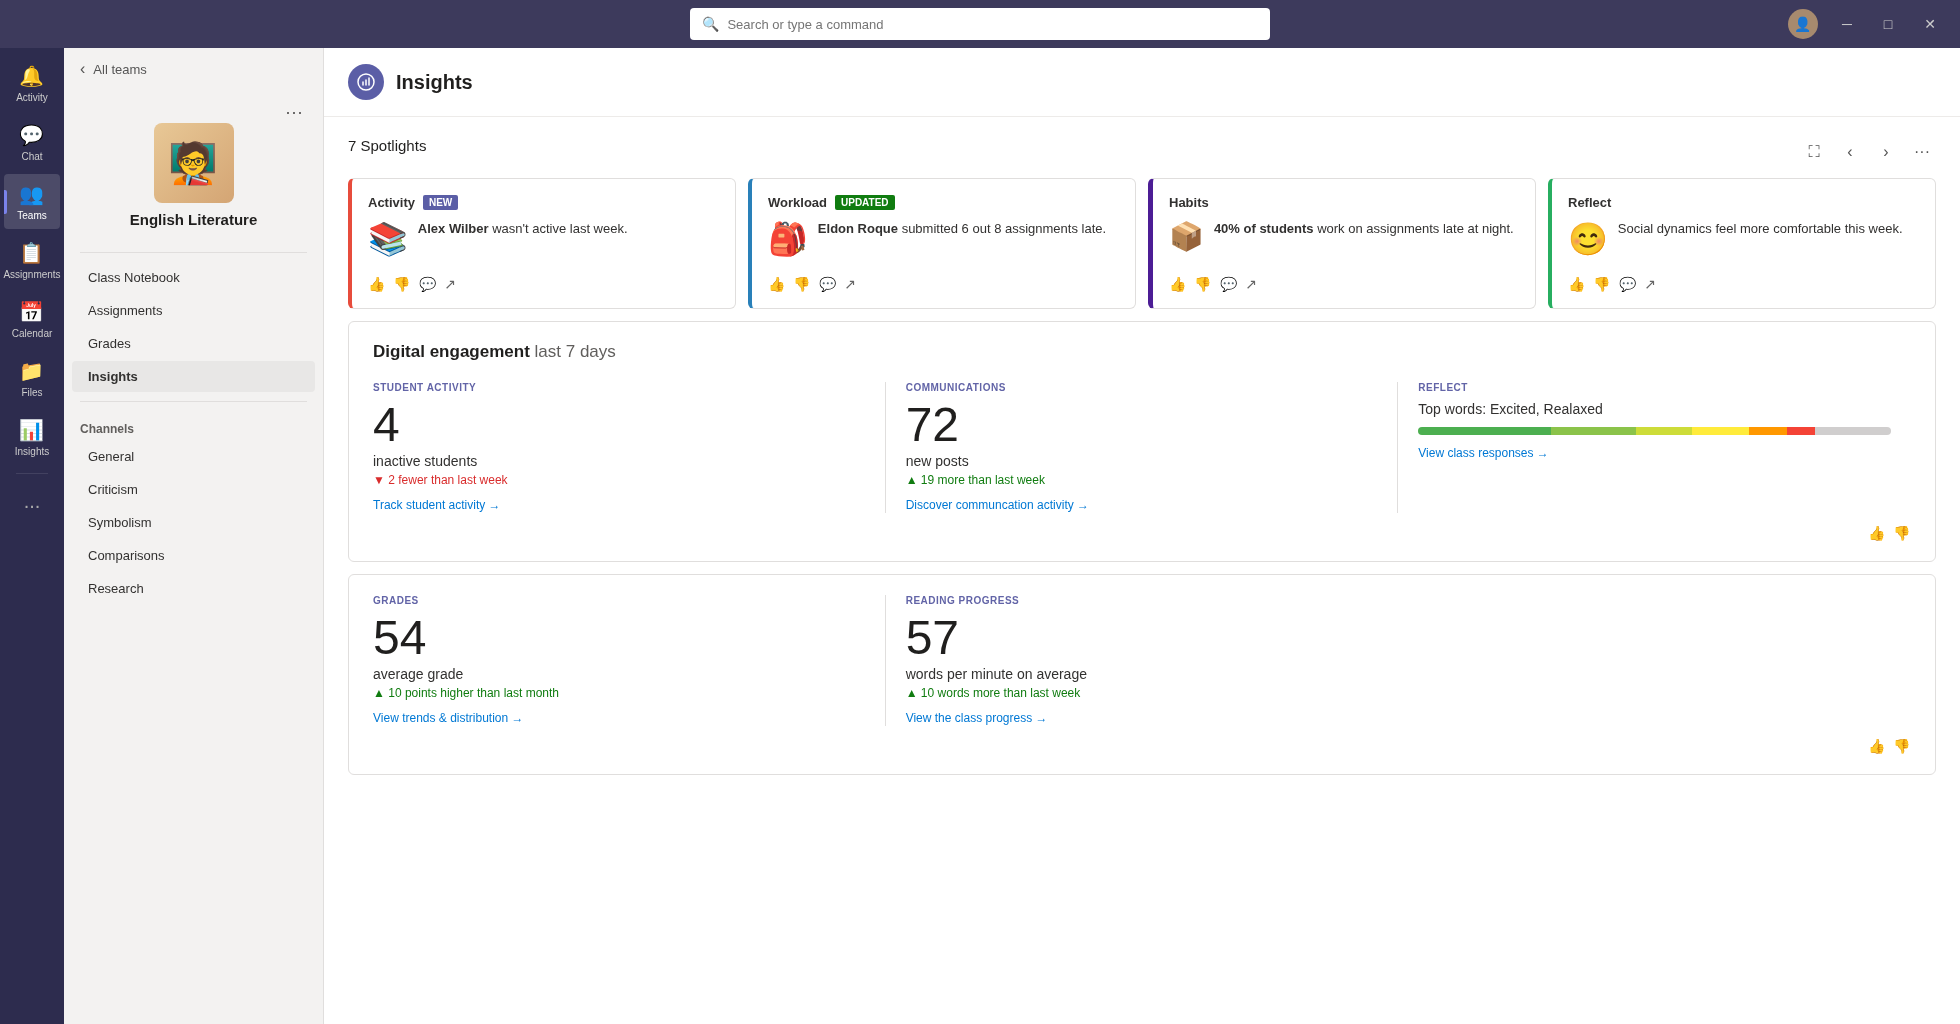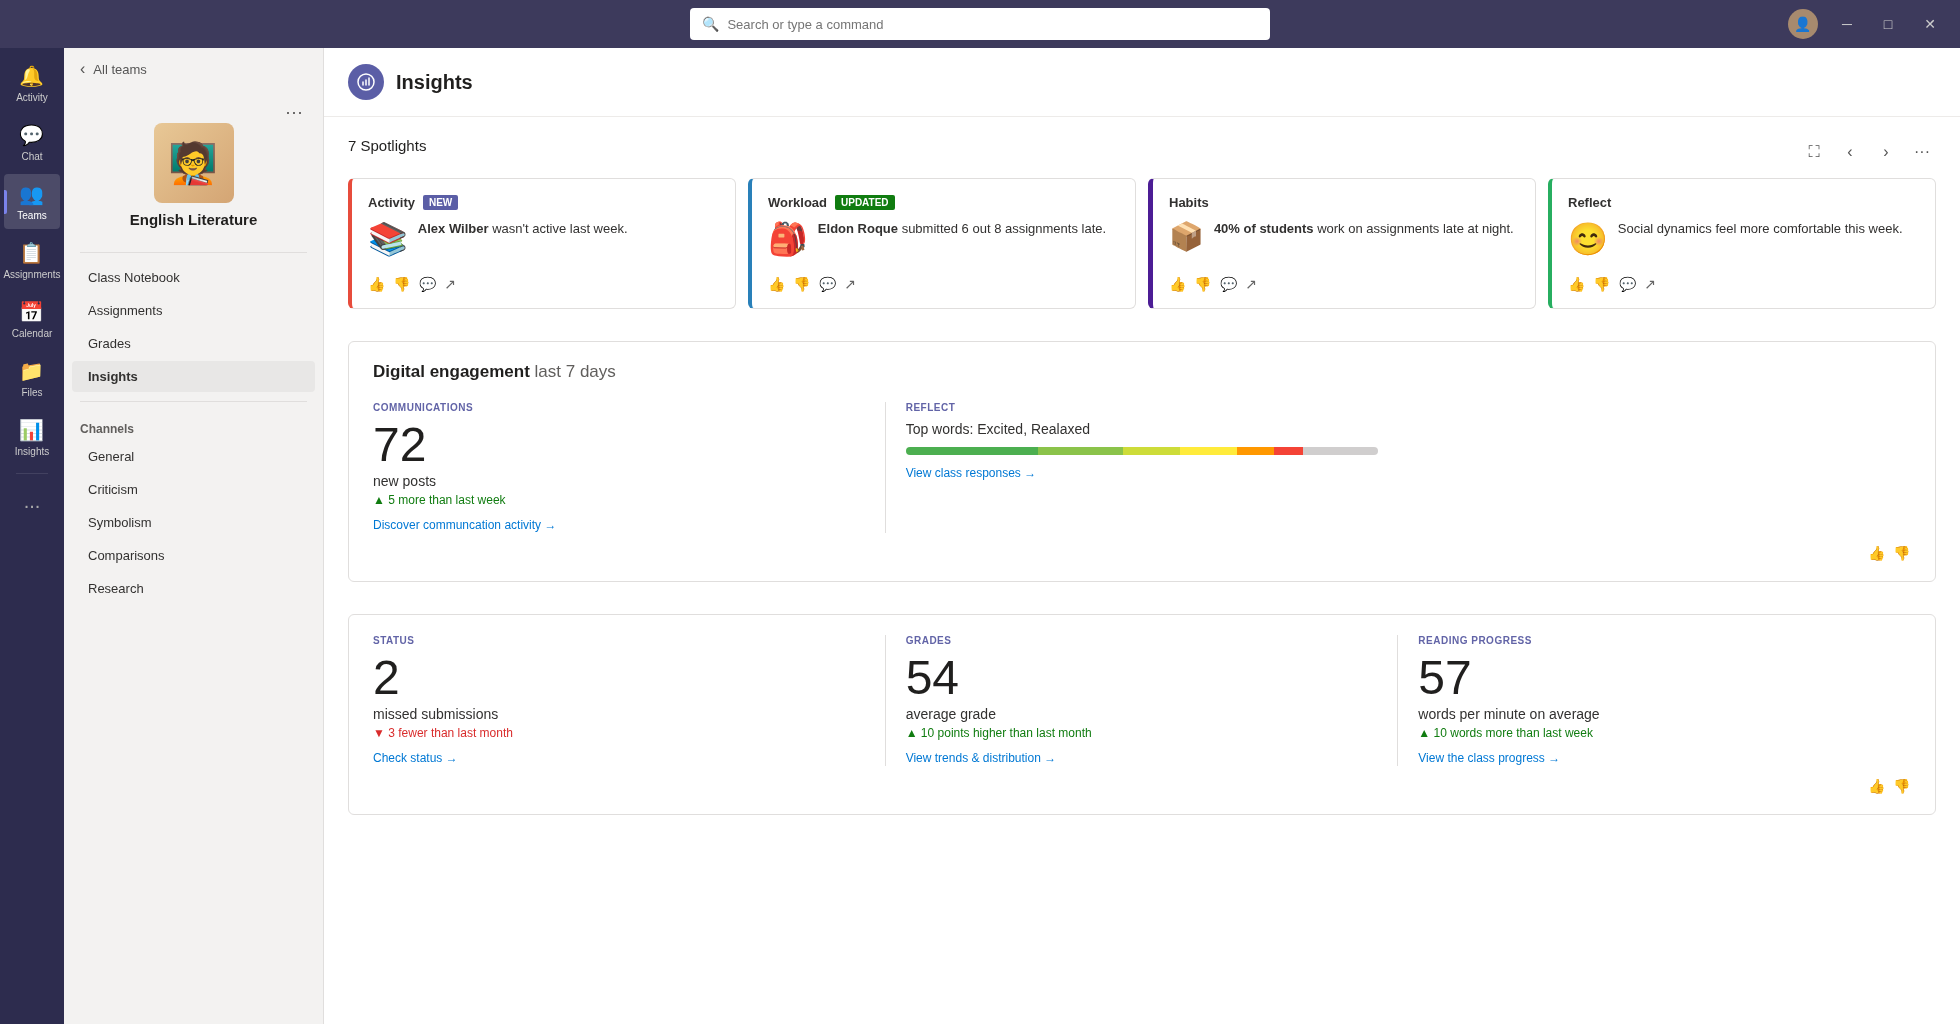--- a/index.html
+++ b/index.html
@@ -196,21 +196,21 @@
       background: #5b5ea6;
       border-radius: 50%;
       display: flex;
       align-items: center;
       justify-content: center;
       color: white;
       font-size: 16px;
     }
     .page-title { font-size: 20px; font-weight: 600; color: #201f1e; }
 
-    .content-area { padding: 20px 24px; display: flex; flex-direction: column; gap: 32px; justify-content: flex-end; }
+    .content-area { padding: 20px 24px; display: flex; flex-direction: column; gap: 12px; justify-content: flex-end; }
 
     
     .section-label {
       font-size: 15px;
       font-weight: 400;
       color: #201f1e;
       margin-bottom: 12px;
     }
     .spotlights-header {
       display: flex;
@@ -572,27 +572,36 @@
           </div>
         </div>
       </div>
 
       <div class="section-card">
         <div class="section-title">
           <strong>Digital engagement</strong><span> last 7 days</span>
         </div>
         <div class="metrics-grid">
 
+          <div class="metric-col">
+            <div class="metric-label">STUDENT ACTIVITY</div>
+            <div class="metric-number">4</div>
+            <div class="metric-desc">inactive students</div>
+            <div class="metric-trend">
+              <span class="trend-down">▼ 2 fewer than last week</span>
+            </div>
+            <a class="metric-link">Track student activity →</a>
+          </div>
 
           <div class="metric-col">
             <div class="metric-label">COMMUNICATIONS</div>
             <div class="metric-number">72</div>
             <div class="metric-desc">new posts</div>
             <div class="metric-trend">
-              <span class="trend-up">▲ 5 more than last week</span>
+              <span class="trend-up">▲ 19 more than last week</span>
             </div>
             <a class="metric-link">Discover communcation activity →</a>
           </div>
 
           <div class="metric-col">
             <div class="reflect-label">REFLECT</div>
             <div class="reflect-words">Top words: Excited, Realaxed</div>
             <div class="reflect-bar">
               <div class="bar-seg" style="background:#4caf50; width:28%;"></div>
               <div class="bar-seg" style="background:#8bc34a; width:18%;"></div>
@@ -607,29 +616,20 @@
         </div>
         <div class="section-footer">
           <span class="action-icon">👍</span>
           <span class="action-icon">👎</span>
         </div>
       </div>
 
       <div class="section-card">
         <div class="metrics-grid">
 
-          <div class="metric-col">
-            <div class="metric-label">STATUS</div>
-            <div class="metric-number">2</div>
-            <div class="metric-desc">missed submissions</div>
-            <div class="metric-trend">
-              <span class="trend-down">▼ 3 fewer than last month</span>
-            </div>
-            <a class="metric-link">Check status →</a>
-          </div>
 
           <div class="metric-col">
             <div class="metric-label">GRADES</div>
             <div class="metric-number">54</div>
             <div class="metric-desc">average grade</div>
             <div class="metric-trend">
               <span class="trend-up">▲ 10 points higher than last month</span>
             </div>
             <a class="metric-link">View trends &amp; distribution →</a>
           </div>

